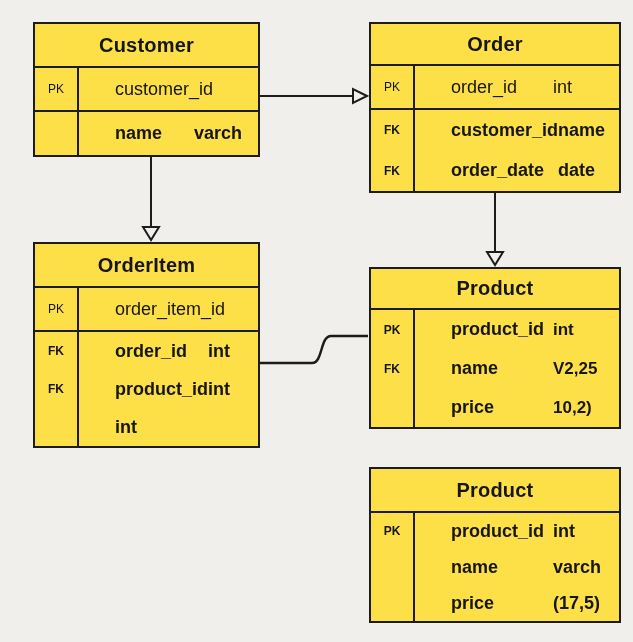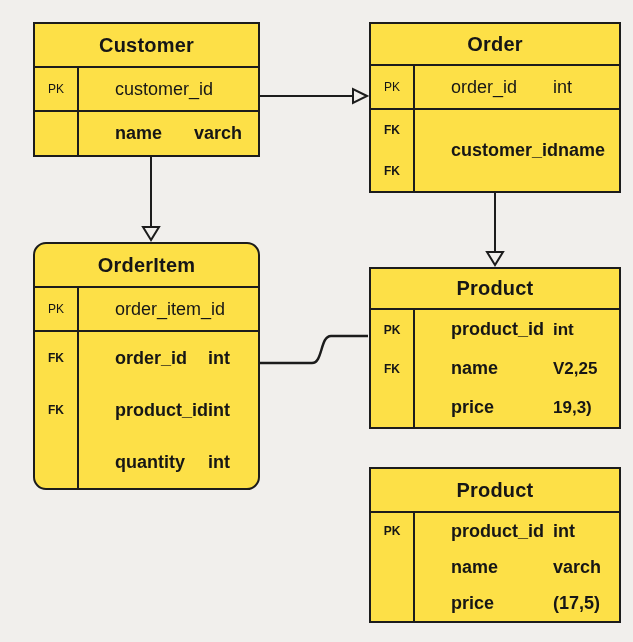--- a/index.html
+++ b/index.html
@@ -154,25 +154,29 @@
     <div class="section fill">
       <div class="keys">
         <span>FK</span>
         <span>FK</span>
       </div>
       <div class="fields">
         <div class="frow">
           <span class="fname">customer_id</span>
           <span class="ftype">name</span>
         </div>
-      </div>
-    </div>
-  </div>
-
-  <div class="tbl" id="tbl-orderitem" style="left:33px; top:242px; width:227px; height:248px;border-radius:13px;">
+        <div class="frow">
+          <span class="fname">order_date</span>
+          <span class="ftype">date</span>
+        </div>
+      </div>
+    </div>
+  </div>
+
+  <div class="tbl" id="tbl-orderitem" style="left:33px; top:242px; width:227px; height:206px;">
     <div class="tbl-header" style="height:42px;">OrderItem</div>
     <div class="section divided" style="height:42px;">
       <div class="keys">
         <span>PK</span>
       </div>
       <div class="fields">
         <div class="frow">
           <span class="fname">order_item_id</span>
           <span class="ftype"></span>
         </div>
@@ -187,21 +191,20 @@
       <div class="fields">
         <div class="frow">
           <span class="fname">order_id</span>
           <span class="ftype">int</span>
         </div>
         <div class="frow">
           <span class="fname">product_id</span>
           <span class="ftype">int</span>
         </div>
         <div class="frow">
-          <span class="fname">quantity</span>
           <span class="ftype">int</span>
         </div>
       </div>
     </div>
   </div>
 
   <div class="tbl" id="tbl-product-mid" style="left:369px; top:267px; width:252px; height:162px;">
     <div class="tbl-header" style="height:39px;">Product</div>
     <div class="section fill">
       <div class="keys">
@@ -213,21 +216,21 @@
         <div class="frow">
           <span class="fname">product_id</span>
           <span class="ftype">int</span>
         </div>
         <div class="frow">
           <span class="fname">name</span>
           <span class="ftype">V2,25</span>
         </div>
         <div class="frow">
           <span class="fname">price</span>
-          <span class="ftype">19,3)</span>
+          <span class="ftype">10,2)</span>
         </div>
       </div>
     </div>
   </div>
 
   <div class="tbl" id="tbl-product-bottom" style="left:369px; top:467px; width:252px; height:156px;">
     <div class="tbl-header" style="height:42px;">Product</div>
     <div class="section fill">
       <div class="keys">
         <span>PK</span>

